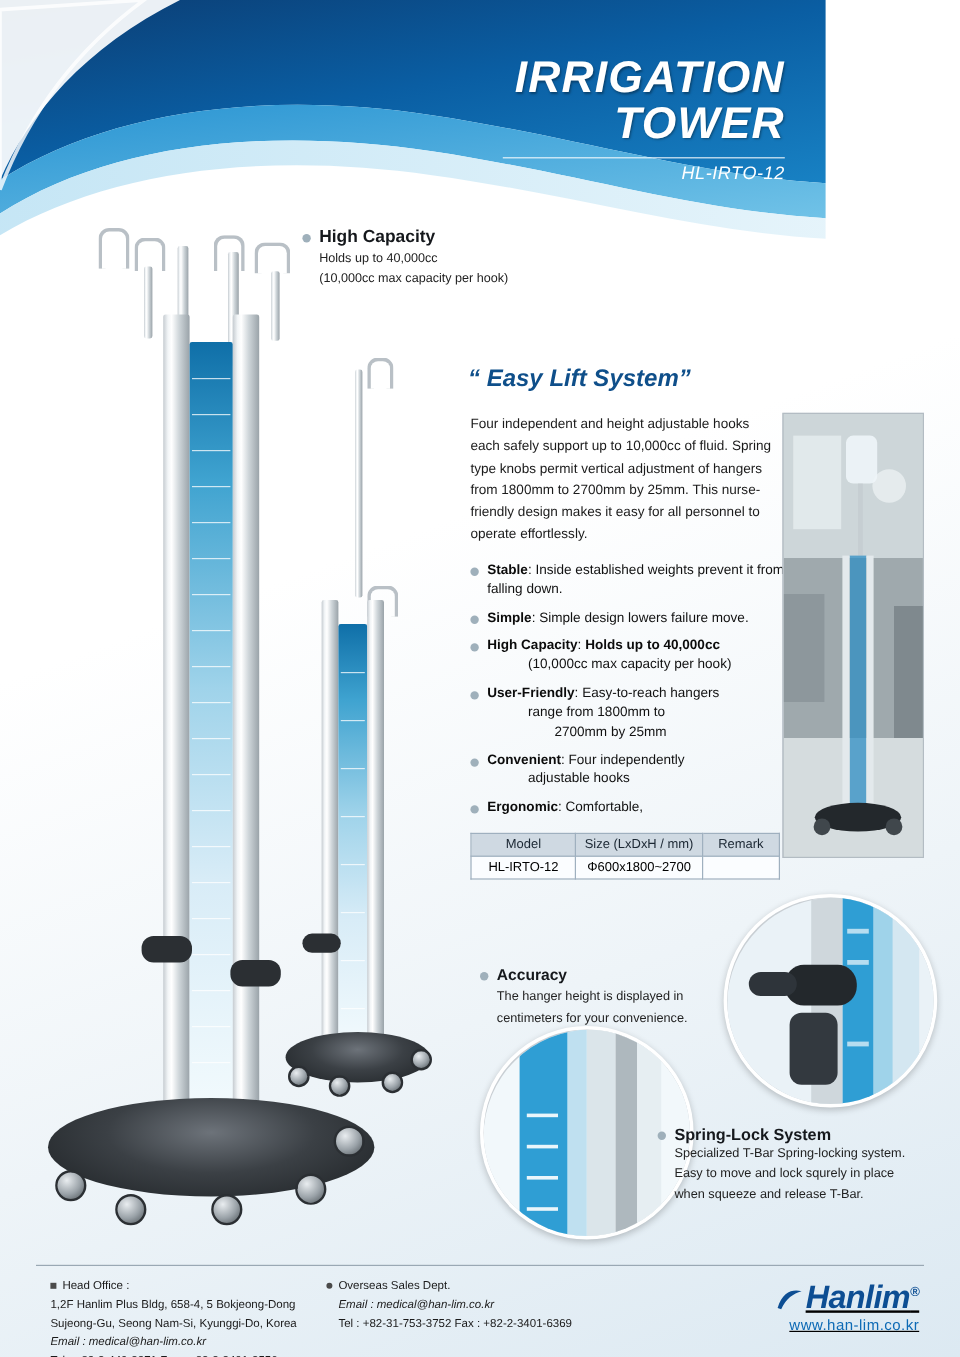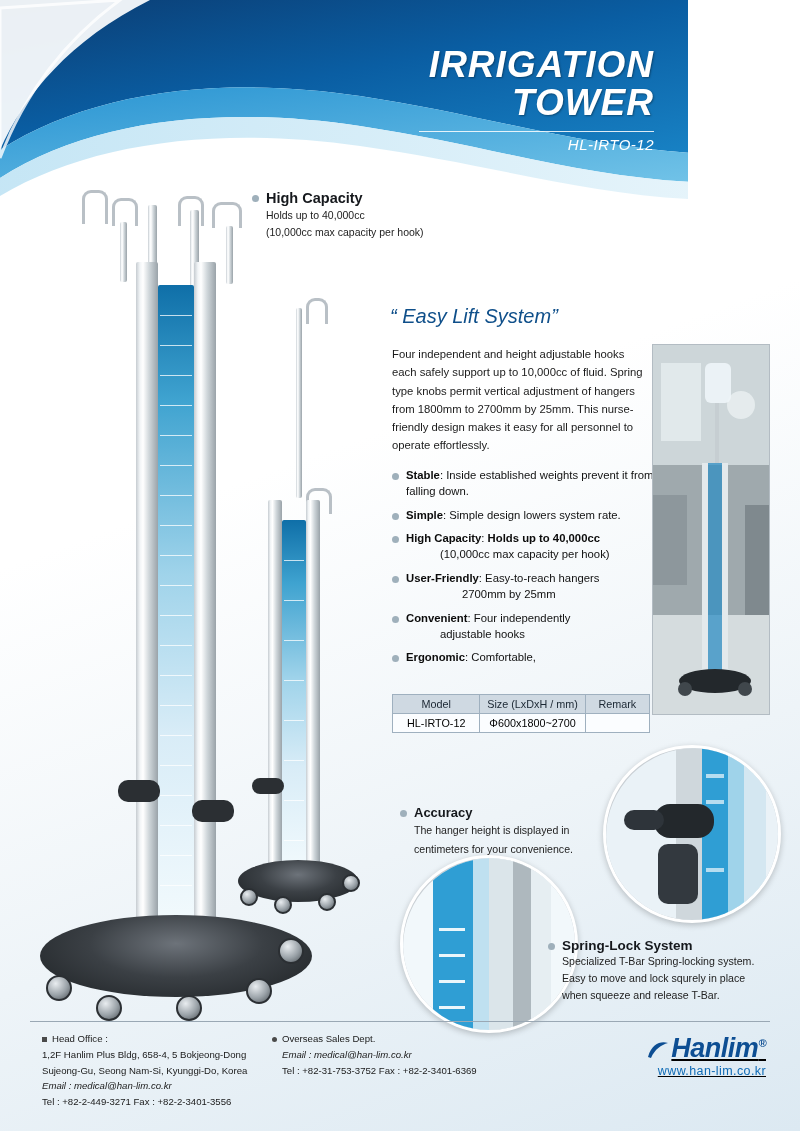--- a/index.html
+++ b/index.html
@@ -56,21 +56,21 @@
     border-radius:50%;
   }
   .caster { position:absolute; width:26px; height:26px; border-radius:50%;
     background:radial-gradient(circle at 35% 30%,#e9edf0,#9aa2a8 55%,#4d5459 100%);
     border:2px solid #2b2f33; }
   .hook { position:absolute; border:3px solid #b9c0c6; border-bottom:none; border-radius:9px 9px 0 0; }
 
   
   .els-title {
     position:absolute; left:390px; top:305px; font-size:20px; font-style:italic;
-    font-weight:normal; color:#0f4f8a;
+    font-weight:bold; color:#0f4f8a;
   }
   .els-para {
     position:absolute; left:392px; top:345px; width:258px;
     font-size:11.3px; line-height:1.62; color:#1b1b1b;
   }
   .feat-list { position:absolute; left:392px; top:468px; width:266px; }
   .feat { display:flex; align-items:flex-start; margin-bottom:8px; font-size:11.3px; color:#111; line-height:1.4; }
   .feat b { color:#0b0b0b; }
   .feat .txt { flex:1; }
 
@@ -95,21 +95,21 @@
   .acc-head { display:flex; align-items:flex-start; }
   .acc-title { font-size:13px; font-weight:bold; color:#15181c; }
   .acc-body { font-size:10.6px; color:#222; margin-left:14px; line-height:1.5; margin-top:3px; }
 
   .spring { position:absolute; left:548px; top:938px; width:240px; }
   .spring-head { display:flex; align-items:flex-start; }
   .spring-title { font-size:13.5px; font-weight:bold; color:#15181c; }
   .spring-body { font-size:10.6px; color:#222; margin-left:14px; line-height:1.5; margin-top:1px; }
 
   
-  .footer { position:absolute; left:0; bottom:0; width:800px; height:110px; }
+  .footer { position:absolute; left:0; bottom:0; width:800px; height:77px; }
   .foot-line { position:absolute; left:30px; right:30px; top:0; height:1px; background:#9aa8b4; }
   .foot-col { position:absolute; font-size:9.6px; color:#1a1a1a; line-height:1.65; }
   .foot-a { left:42px; top:10px; }
   .foot-b { left:272px; top:10px; }
   .foot-sq { display:inline-block; width:5px; height:5px; background:#4a4a4a; margin-right:5px; vertical-align:middle; }
   .foot-dot { display:inline-block; width:5px; height:5px; border-radius:50%; background:#4a4a4a; margin-right:5px; vertical-align:middle; }
   .em { font-style:italic; }
   .brand { position:absolute; right:34px; top:12px; text-align:right;text-decoration:underline; }
   .brand-name { font-size:27px; font-weight:bold; color:#0d4e93; font-style:italic; letter-spacing:-.5px; }
   .brand-name sup { font-size:11px; vertical-align:super; }
@@ -236,33 +236,34 @@
   <div class="els-title">“ Easy Lift System”</div>
   <div class="els-para">Four independent and height adjustable hooks each safely support up to 10,000cc of fluid. Spring type knobs permit vertical adjustment of hangers from 1800mm to 2700mm by 25mm. This nurse-friendly design makes it easy for all personnel to operate effortlessly.</div>
 
   <div class="feat-list">
     <div class="feat">
       <span class="bullet-dot"></span>
       <span class="txt"><b>Stable</b><span>:</span><span> Inside established weights prevent it from falling down.</span></span>
     </div>
     <div class="feat">
       <span class="bullet-dot"></span>
-      <span class="txt"><b>Simple</b><span>:</span><span> Simple design lowers system rate.</span></span>
+      <span class="txt"><b>Simple</b><span>:</span><span> Simple design lowers failure move.</span></span>
     </div>
     <div class="feat">
       <span class="bullet-dot"></span>
       <span class="txt">
         <b>High Capacity</b><span>:</span><b> Holds up to 40,000cc</b>
         <div style="padding-left:34px;">(10,000cc max capacity per hook)</div>
       </span>
     </div>
     <div class="feat">
       <span class="bullet-dot"></span>
       <span class="txt">
         <b>User-Friendly</b><span>:</span><span> Easy-to-reach hangers</span>
+        <div style="padding-left:34px;">range from 1800mm to</div>
         <div style="padding-left:56px;">2700mm by 25mm</div>
       </span>
     </div>
     <div class="feat">
       <span class="bullet-dot"></span>
       <span class="txt">
         <b>Convenient</b><span>:</span><span> Four independently</span>
         <div style="padding-left:34px;">adjustable hooks</div>
       </span>
     </div>

